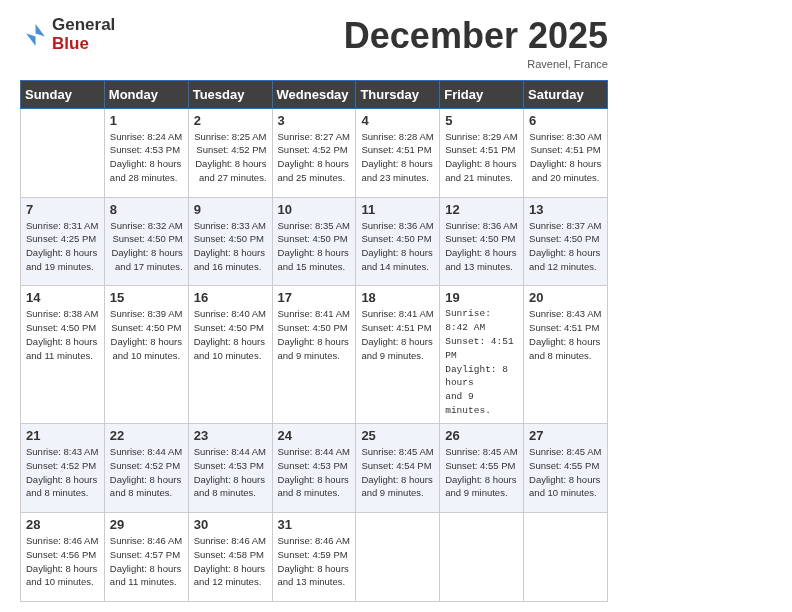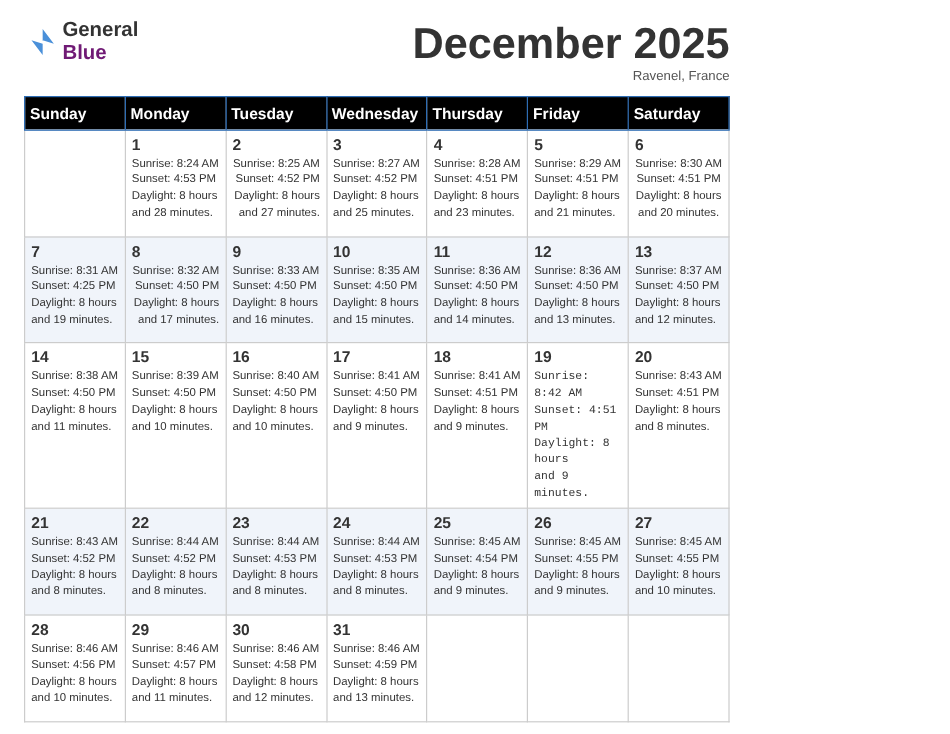--- a/index.html
+++ b/index.html
@@ -78,34 +78,34 @@
       margin-bottom: 2px;
     }
     .day-info {
       font-size: 9.5px;
       line-height: 1.45;
       color: #333;
     }
     .empty { background: #f9f9f9; }
     tr:nth-child(odd) td { background: #ffffff; }
     tr:nth-child(even) td { background: #f0f4fa; }
-    .calendar thead tr th { background: #000000; }
+    .calendar thead tr th { background: #404040; }
   </style>
 </head>
 <body>
 
 <div class="page">
   <div class="header">
     <div class="logo">
       <svg class="logo-icon" viewBox="0 0 36 36">
         <polygon points="20,4 32,20 20,16 20,32 8,16 20,20" fill="#4a90d9"></polygon>
       </svg>
       <div>
         <div style="font-size:17px;font-weight:bold;color:#333;line-height:1.1">General</div>
-        <div style="font-size:17px;font-weight:bold;color:#701a75;line-height:1.1">Blue</div>
+        <div style="font-size:17px;font-weight:bold;color:#b91c1c;line-height:1.1">Blue</div>
       </div>
     </div>
     <div class="title-block">
       <div class="month-title">December 2025</div>
       <div class="location">Ravenel, France</div>
     </div>
   </div>
 
   <table class="calendar">
     <thead>
@@ -219,21 +219,21 @@
         <tr>
           <td>
             <div class="day-num">14</div>
             <div class="day-info" style="white-space: pre-line;">Sunrise: 8:38 AM
 Sunset: 4:50 PM
 Daylight: 8 hours
 and 11 minutes.</div>
           </td>
           <td>
             <div class="day-num">15</div>
-            <div class="day-info" style="white-space: pre-line;">Sunrise: 8:39 AM
+            <div class="day-info" style="white-space: pre-line; text-align: center;">Sunrise: 8:39 AM
 Sunset: 4:50 PM
 Daylight: 8 hours
 and 10 minutes.</div>
           </td>
           <td>
             <div class="day-num">16</div>
             <div class="day-info" style="white-space: pre-line;">Sunrise: 8:40 AM
 Sunset: 4:50 PM
 Daylight: 8 hours
 and 10 minutes.</div>

